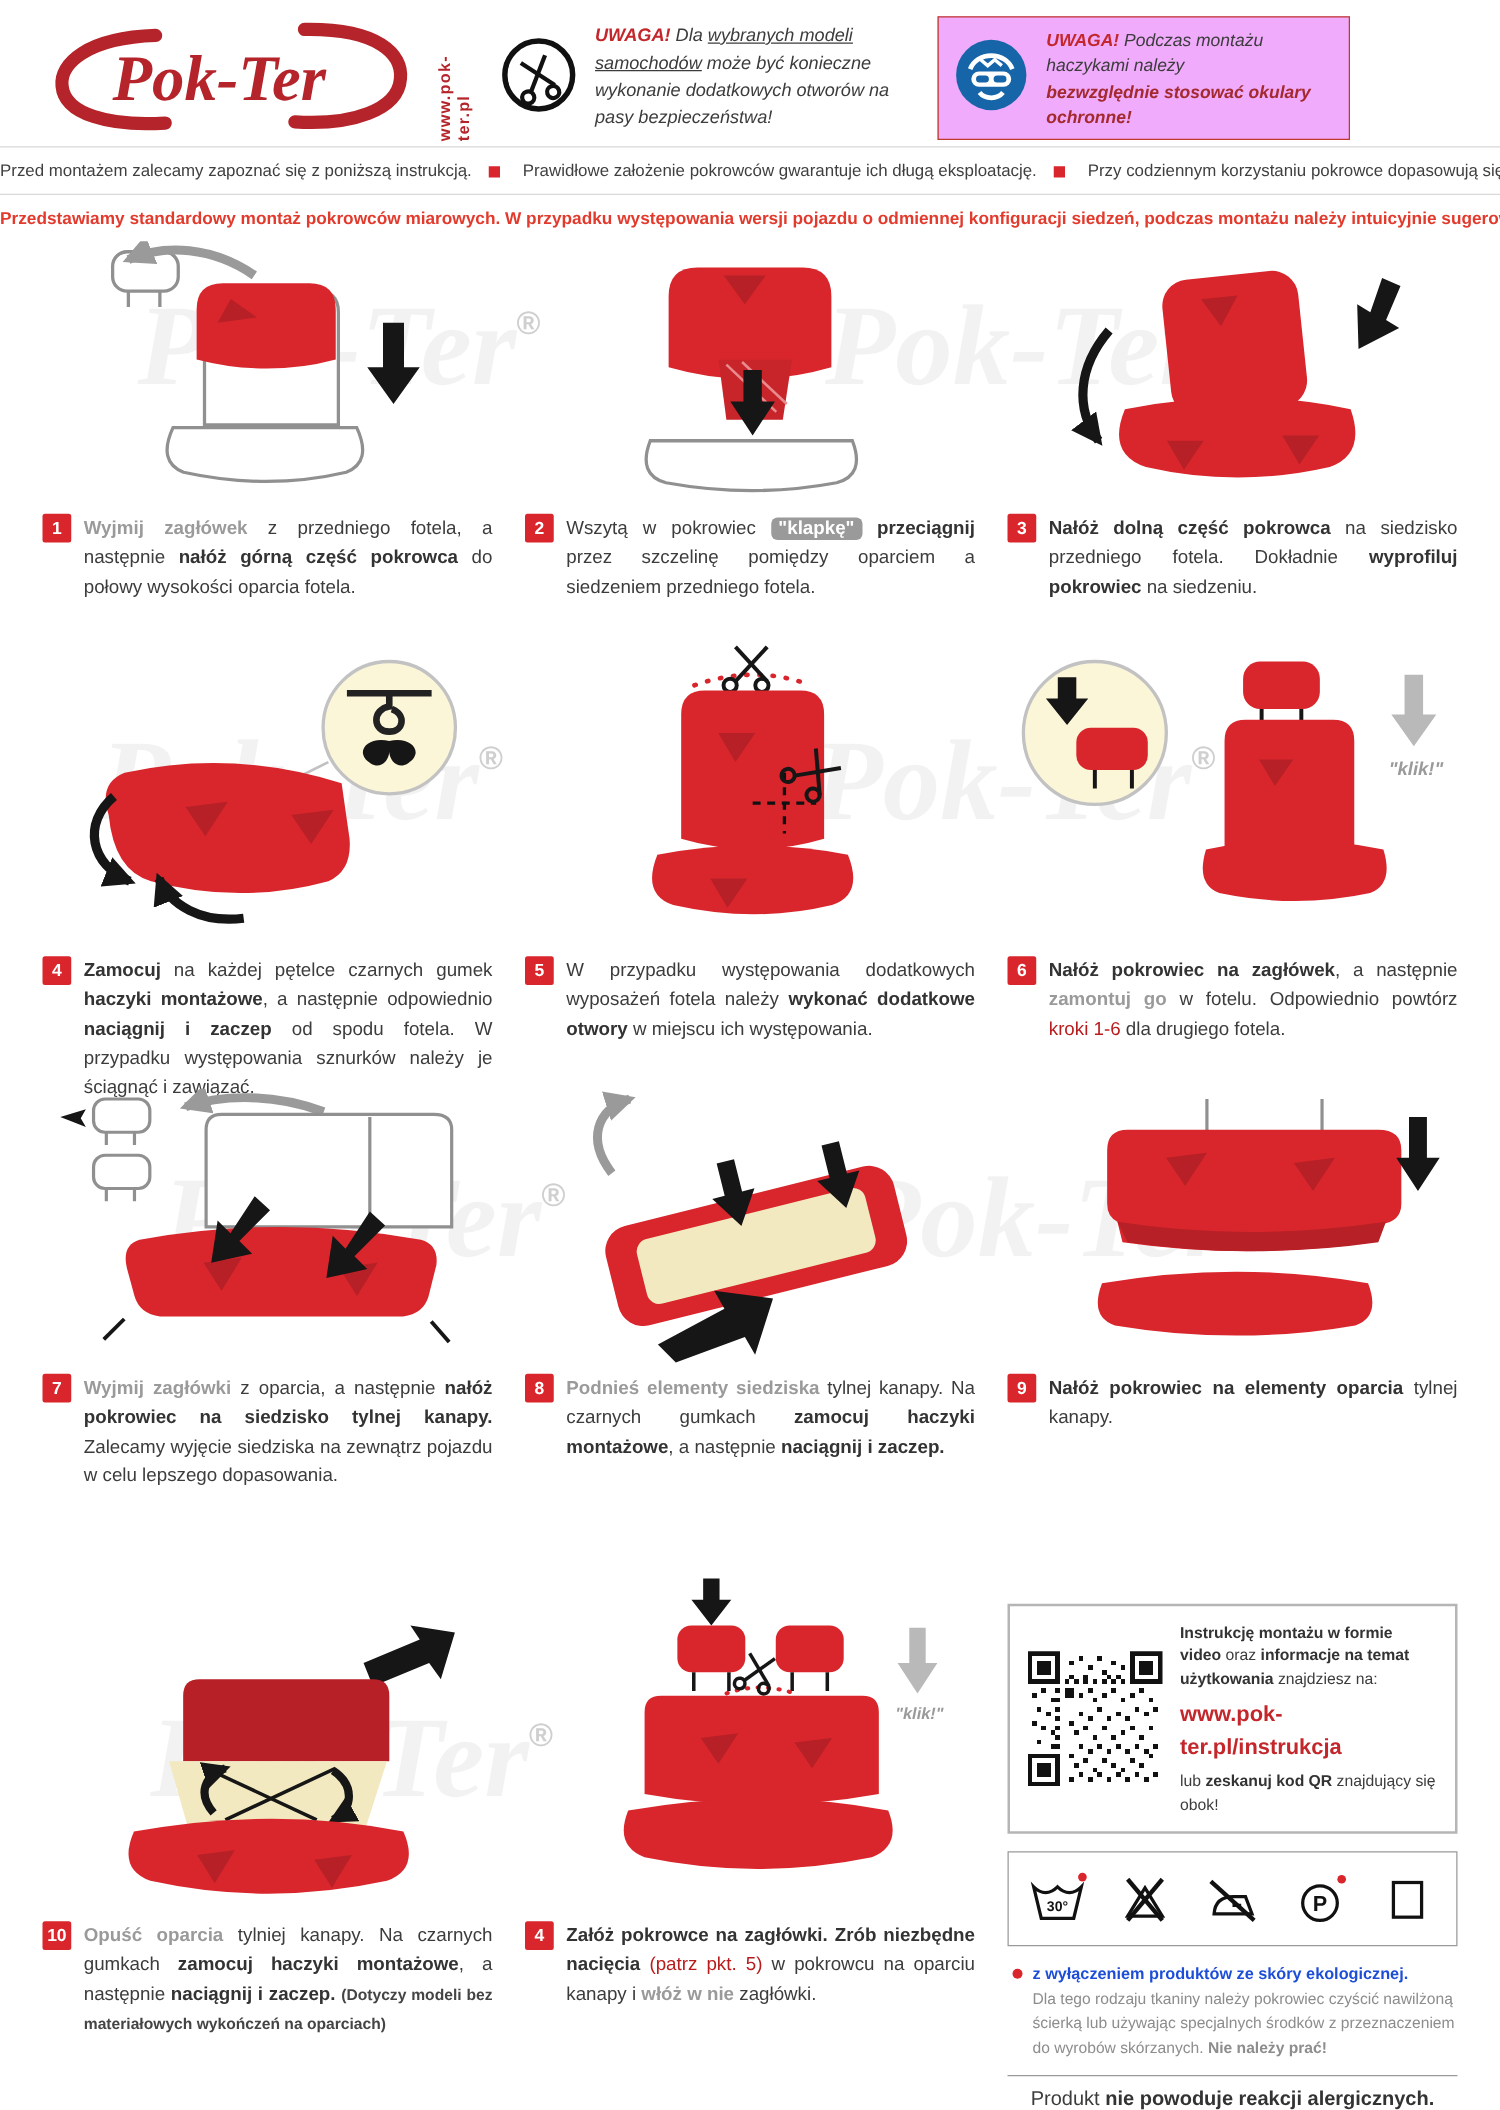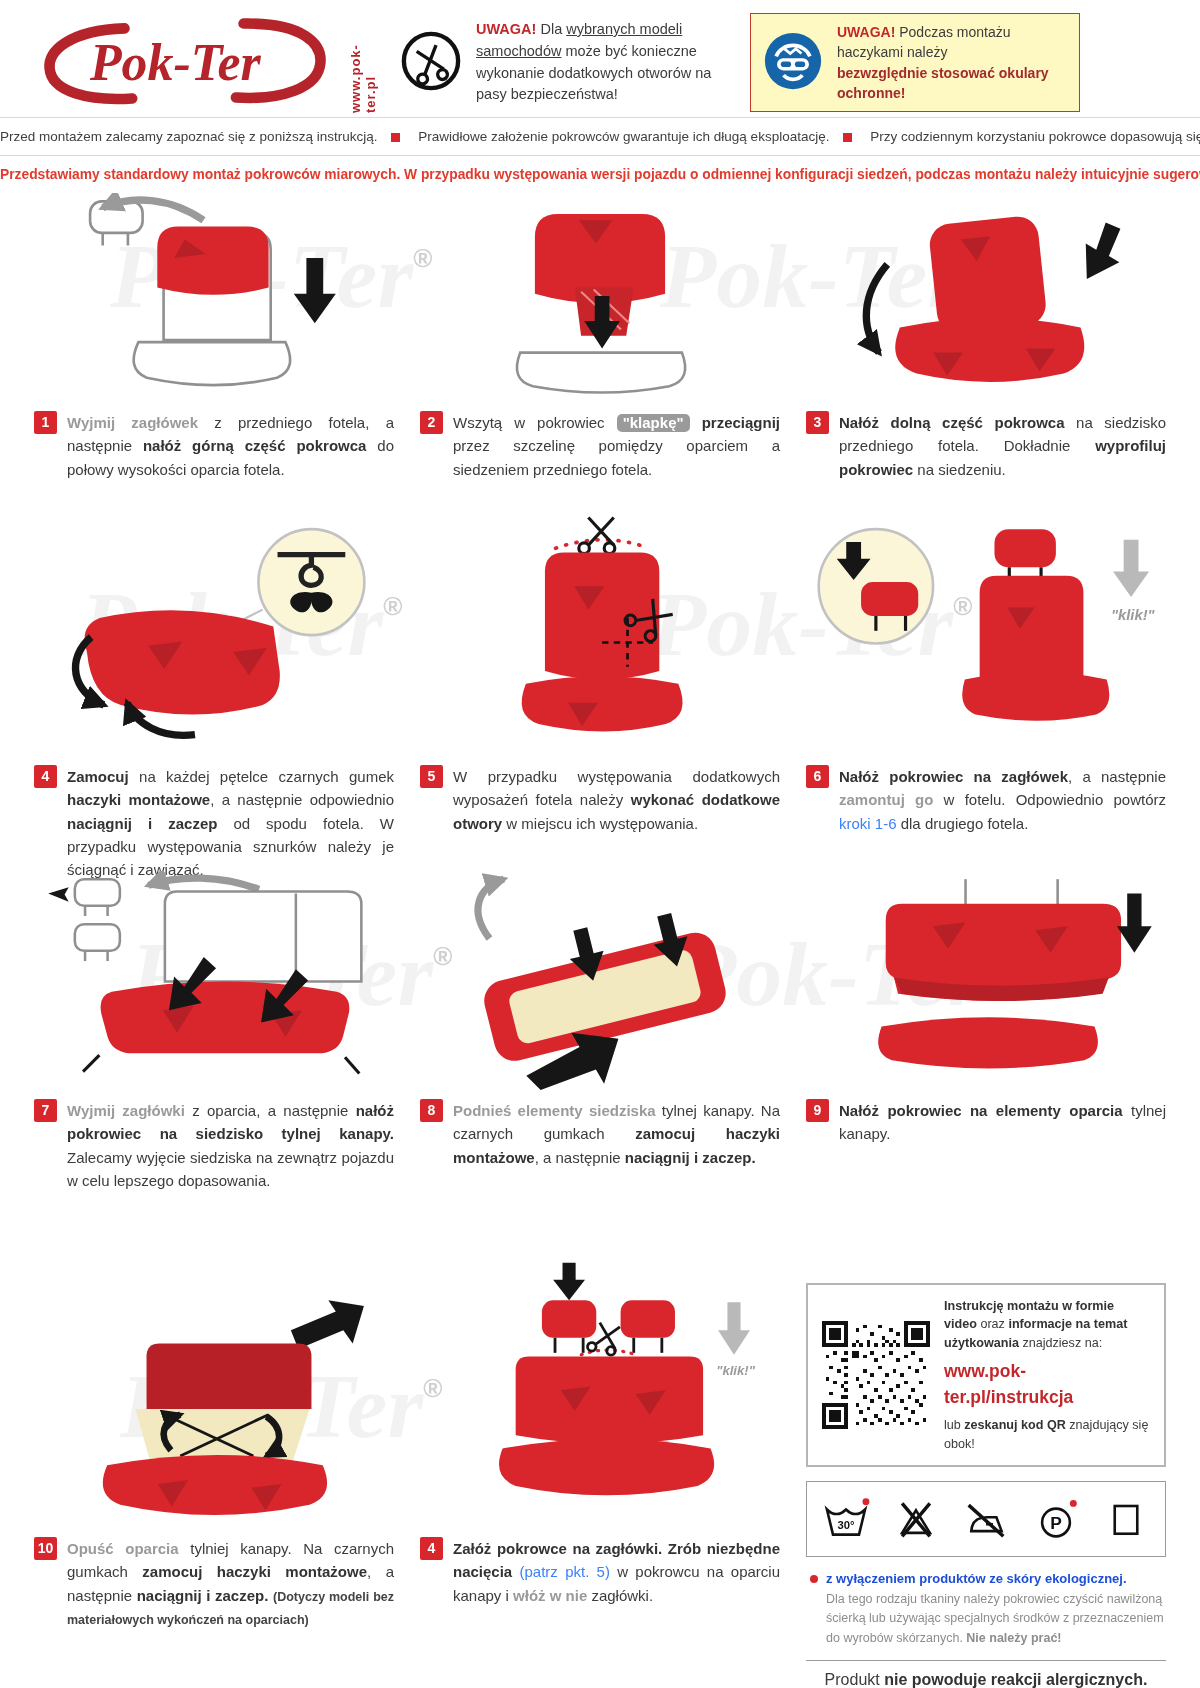--- a/index.html
+++ b/index.html
@@ -10,30 +10,30 @@
   
   .hdr { height:118px; padding:8px 30px 0 30px; display:flex; align-items:center; gap:20px;
          border-bottom:1px solid #d8d8d8; position:relative; }
   .logo-block { position:relative; width:350px; height:100px; flex:0 0 auto; }
   .logo-svg { width:310px; height:96px; display:block; }
   .site-vert { position:absolute; right:2px; top:4px; height:96px; writing-mode:vertical-rl;
                transform:rotate(180deg); color:#b5242a; font-weight:bold; font-size:13px; letter-spacing:1px; }
   .notice { display:flex; align-items:center; gap:14px; }
   .scissors-notice { width:330px; }
   .notice-icon { flex:0 0 auto; }
-  .notice p { font-size:14.5px; line-height:1.5; }
-  .glasses-box { width:330px; border:1.5px solid #c0392b; padding:8px 12px; background:#fef9c3; }
+  .notice p { font-size:14.5px; line-height:1.5;font-style:italic; }
+  .glasses-box { width:330px; border:1.5px solid #c0392b; padding:8px 12px; background:#f0abfc; }
   .glasses-box p { font-size:14px; line-height:1.45; }
 
   .seg-red  { color:#c3272b; font-weight:bold; }
   .seg-dred { color:#a32a2f; font-weight:bold; }
   .seg-u    { text-decoration:underline; }
   .seg-b    { font-weight:bold; color:#333; }
   .seg-gb   { font-weight:bold; color:#9a9a9a; }
-  .seg-r    { color:#3b82f6; }
+  .seg-r    { color:#b91c1c; }
   .seg-tag  { background:#9a9a9a; color:#fff; font-weight:bold; padding:0 6px 1px 6px; border-radius:5px; }
   .seg-small{ font-size:12.5px; font-weight:bold; color:#444; }
 
   
   .info-bar { height:38px; line-height:37px; border-bottom:1px solid #d8d8d8; text-align:center;
               font-size:13.5px; color:#3f3f3f; white-space:nowrap; }
   .sq { display:inline-block; width:9px; height:9px; background:#d9262c; margin:0 14px 0 14px; vertical-align:middle; }
   .intro { height:37px; line-height:37px; text-align:center; color:#e23b2e; font-weight:bold;
            font-size:13.8px; white-space:nowrap; }
 

